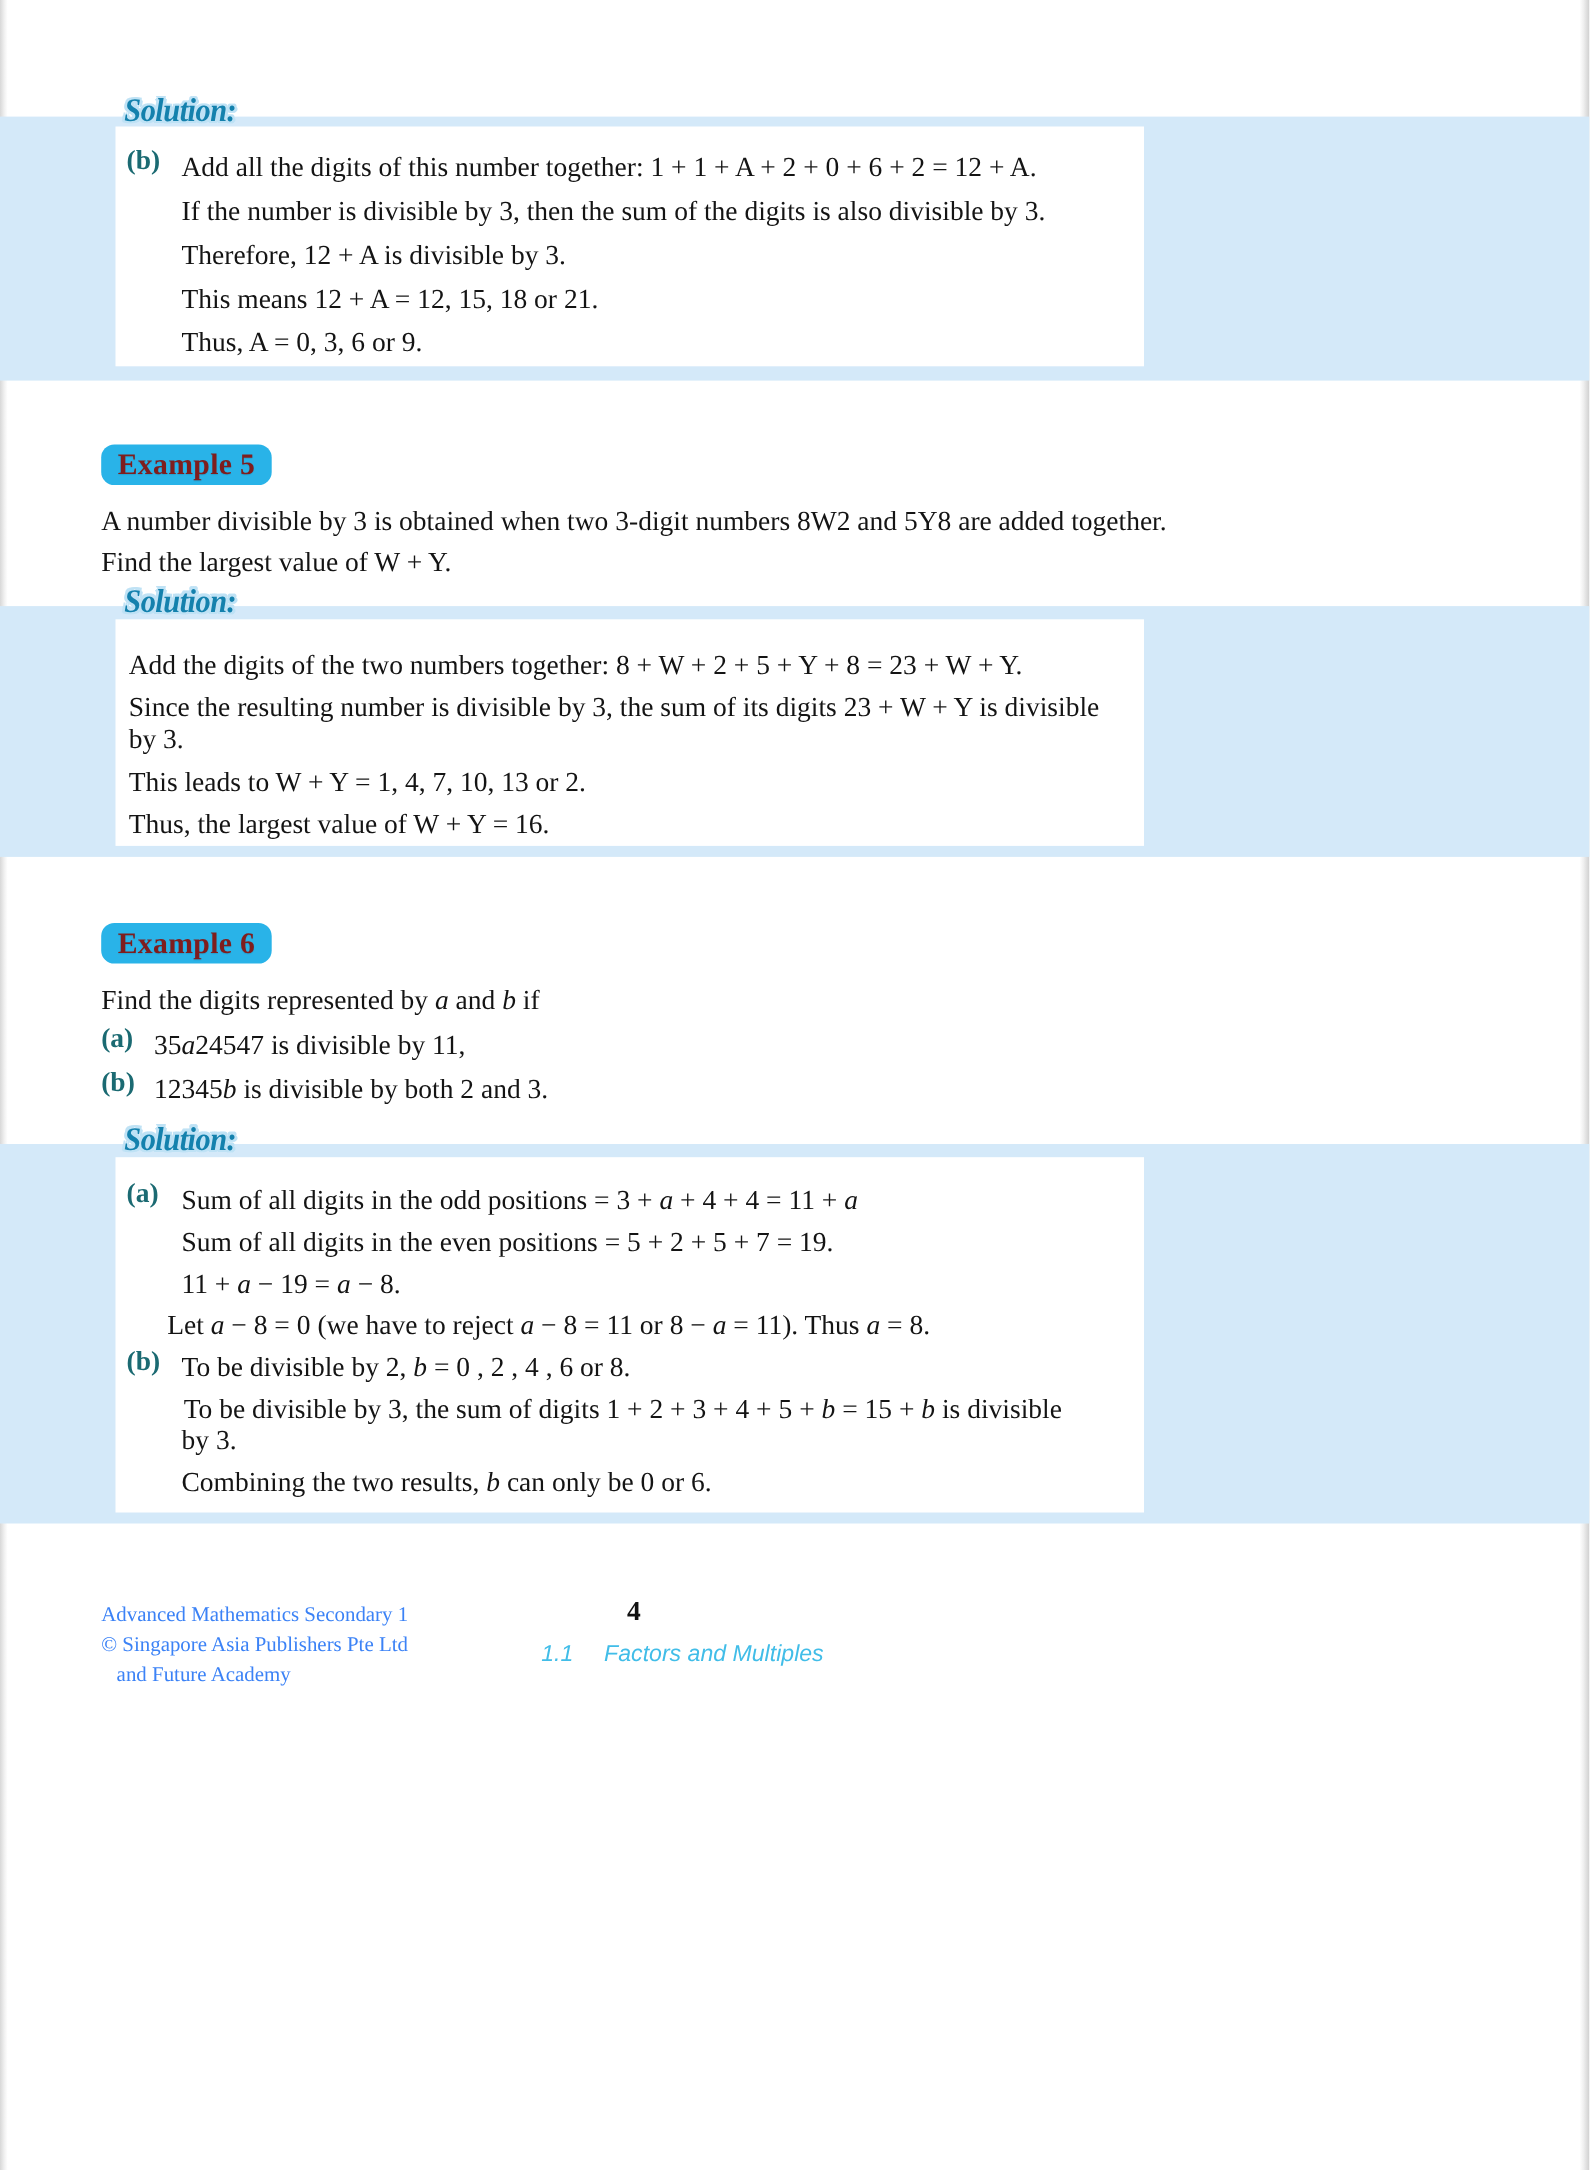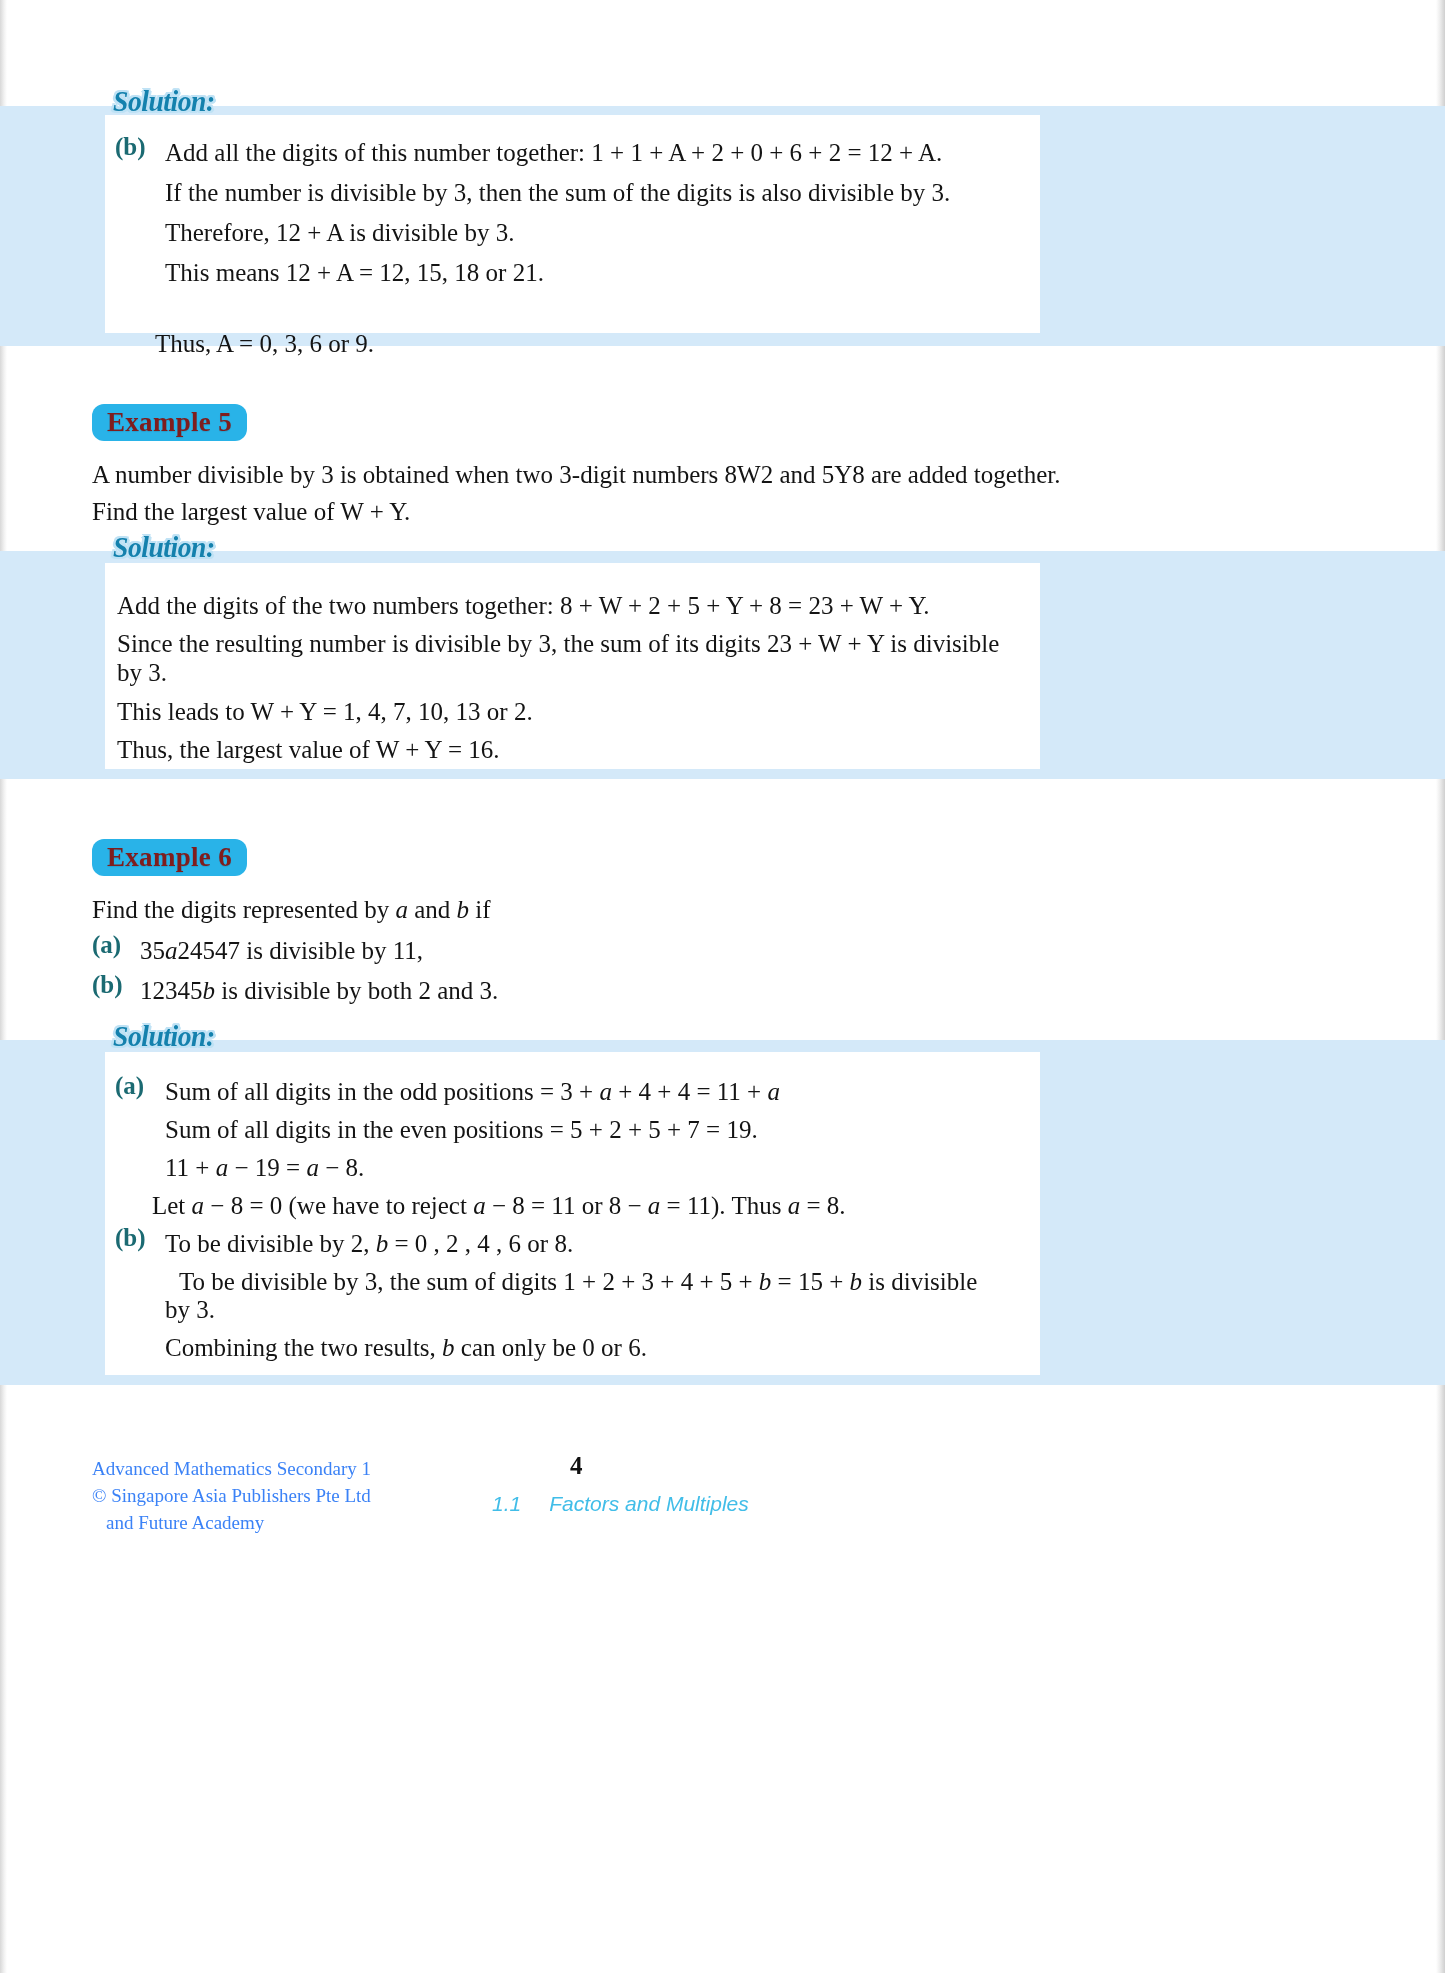--- a/index.html
+++ b/index.html
@@ -152,21 +152,21 @@
   <div class="sol-box" style="top:115px; left:105px; width:935px; height:218px;"></div>
 
   <div class="sol-label" style="top:84px; left:113px;">Solution:</div>
 
   <div class="marker" style="top:133px; left:115px;">(b)</div>
 
   <div class="para" style="top:133px; left:165px;">Add all the digits of this number together: 1 + 1 + A + 2 + 0 + 6 + 2 = 12 + A.</div>
   <div class="para" style="top:173px; left:165px;">If the number is divisible by 3, then the sum of the digits is also divisible by 3.</div>
   <div class="para" style="top:213px; left:165px;">Therefore, 12 + A is divisible by 3.</div>
   <div class="para" style="top:253px; left:165px;">This means 12 + A = 12, 15, 18 or 21.</div>
-  <div class="para" style="top:292px; left:155px;margin-top:32px;">Thus, A = 0, 3, 6 or 9.</div>
+  <div class="para" style="top:292px; left:165px;">Thus, A = 0, 3, 6 or 9.</div>
 
   <div class="example-badge" style="top:404px; left:92px; width:155px; height:37px;">Example 5</div>
 
   <div class="para" style="top:455px; left:92px;">A number divisible by 3 is obtained when two 3-digit numbers 8W2 and 5Y8 are added together.</div>
   <div class="para" style="top:492px; left:92px;">Find the largest value of W + Y.</div>
 
   <div class="sol-band" style="top:551px; height:228px;"></div>
   <div class="sol-box" style="top:563px; left:105px; width:935px; height:206px;"></div>
 
   <div class="sol-label" style="top:530px; left:113px;">Solution:</div>
@@ -193,21 +193,21 @@
   <div class="sol-label" style="top:1019px; left:113px;">Solution:</div>
 
   <div class="marker" style="top:1072px; left:115px;">(a)</div>
   <div class="para" style="top:1072px; left:165px;">Sum of all digits in the odd positions = 3 + <em class="v">a</em> + 4 + 4 = 11 + <em class="v">a</em></div>
   <div class="para" style="top:1110px; left:165px;">Sum of all digits in the even positions = 5 + 2 + 5 + 7 = 19.</div>
   <div class="para" style="top:1148px; left:165px;">11 + <em class="v">a</em> − 19 = <em class="v">a</em> − 8.</div>
   <div class="para" style="top:1186px; left:152px;">Let <em class="v">a</em> − 8 = 0 (we have to reject <em class="v">a</em> − 8 = 11 or 8 − <em class="v">a</em> = 11). Thus <em class="v">a</em> = 8.</div>
 
   <div class="marker" style="top:1224px; left:115px;">(b)</div>
   <div class="para" style="top:1224px; left:165px;">To be divisible by 2, <em class="v">b</em> = 0 , 2 , 4 , 6 or 8.</div>
-  <div class="para" style="top:1262px; left:179px;">To be divisible by 3, the sum of digits 1 + 2 + 3 + 4 + 5 + <em class="v">b</em> = 15 + <em class="v">b</em> is divisible</div>
+  <div class="para" style="top:1262px; left:167px;">To be divisible by 3, the sum of digits 1 + 2 + 3 + 4 + 5 + <em class="v">b</em> = 15 + <em class="v">b</em> is divisible</div>
   <div class="para" style="top:1290px; left:165px;">by 3.</div>
   <div class="para" style="top:1328px; left:165px;">Combining the two results, <em class="v">b</em> can only be 0 or 6.</div>
 
   <div class="footer-left" style="top:1455px; left:92px;">
     <div>Advanced Mathematics Secondary 1</div>
     <div>© Singapore Asia Publishers Pte Ltd</div>
     <div style="padding-left:14px;">and Future Academy</div>
   </div>
 
   <div class="footer-page" style="top:1452px; left:570px;">4</div>

